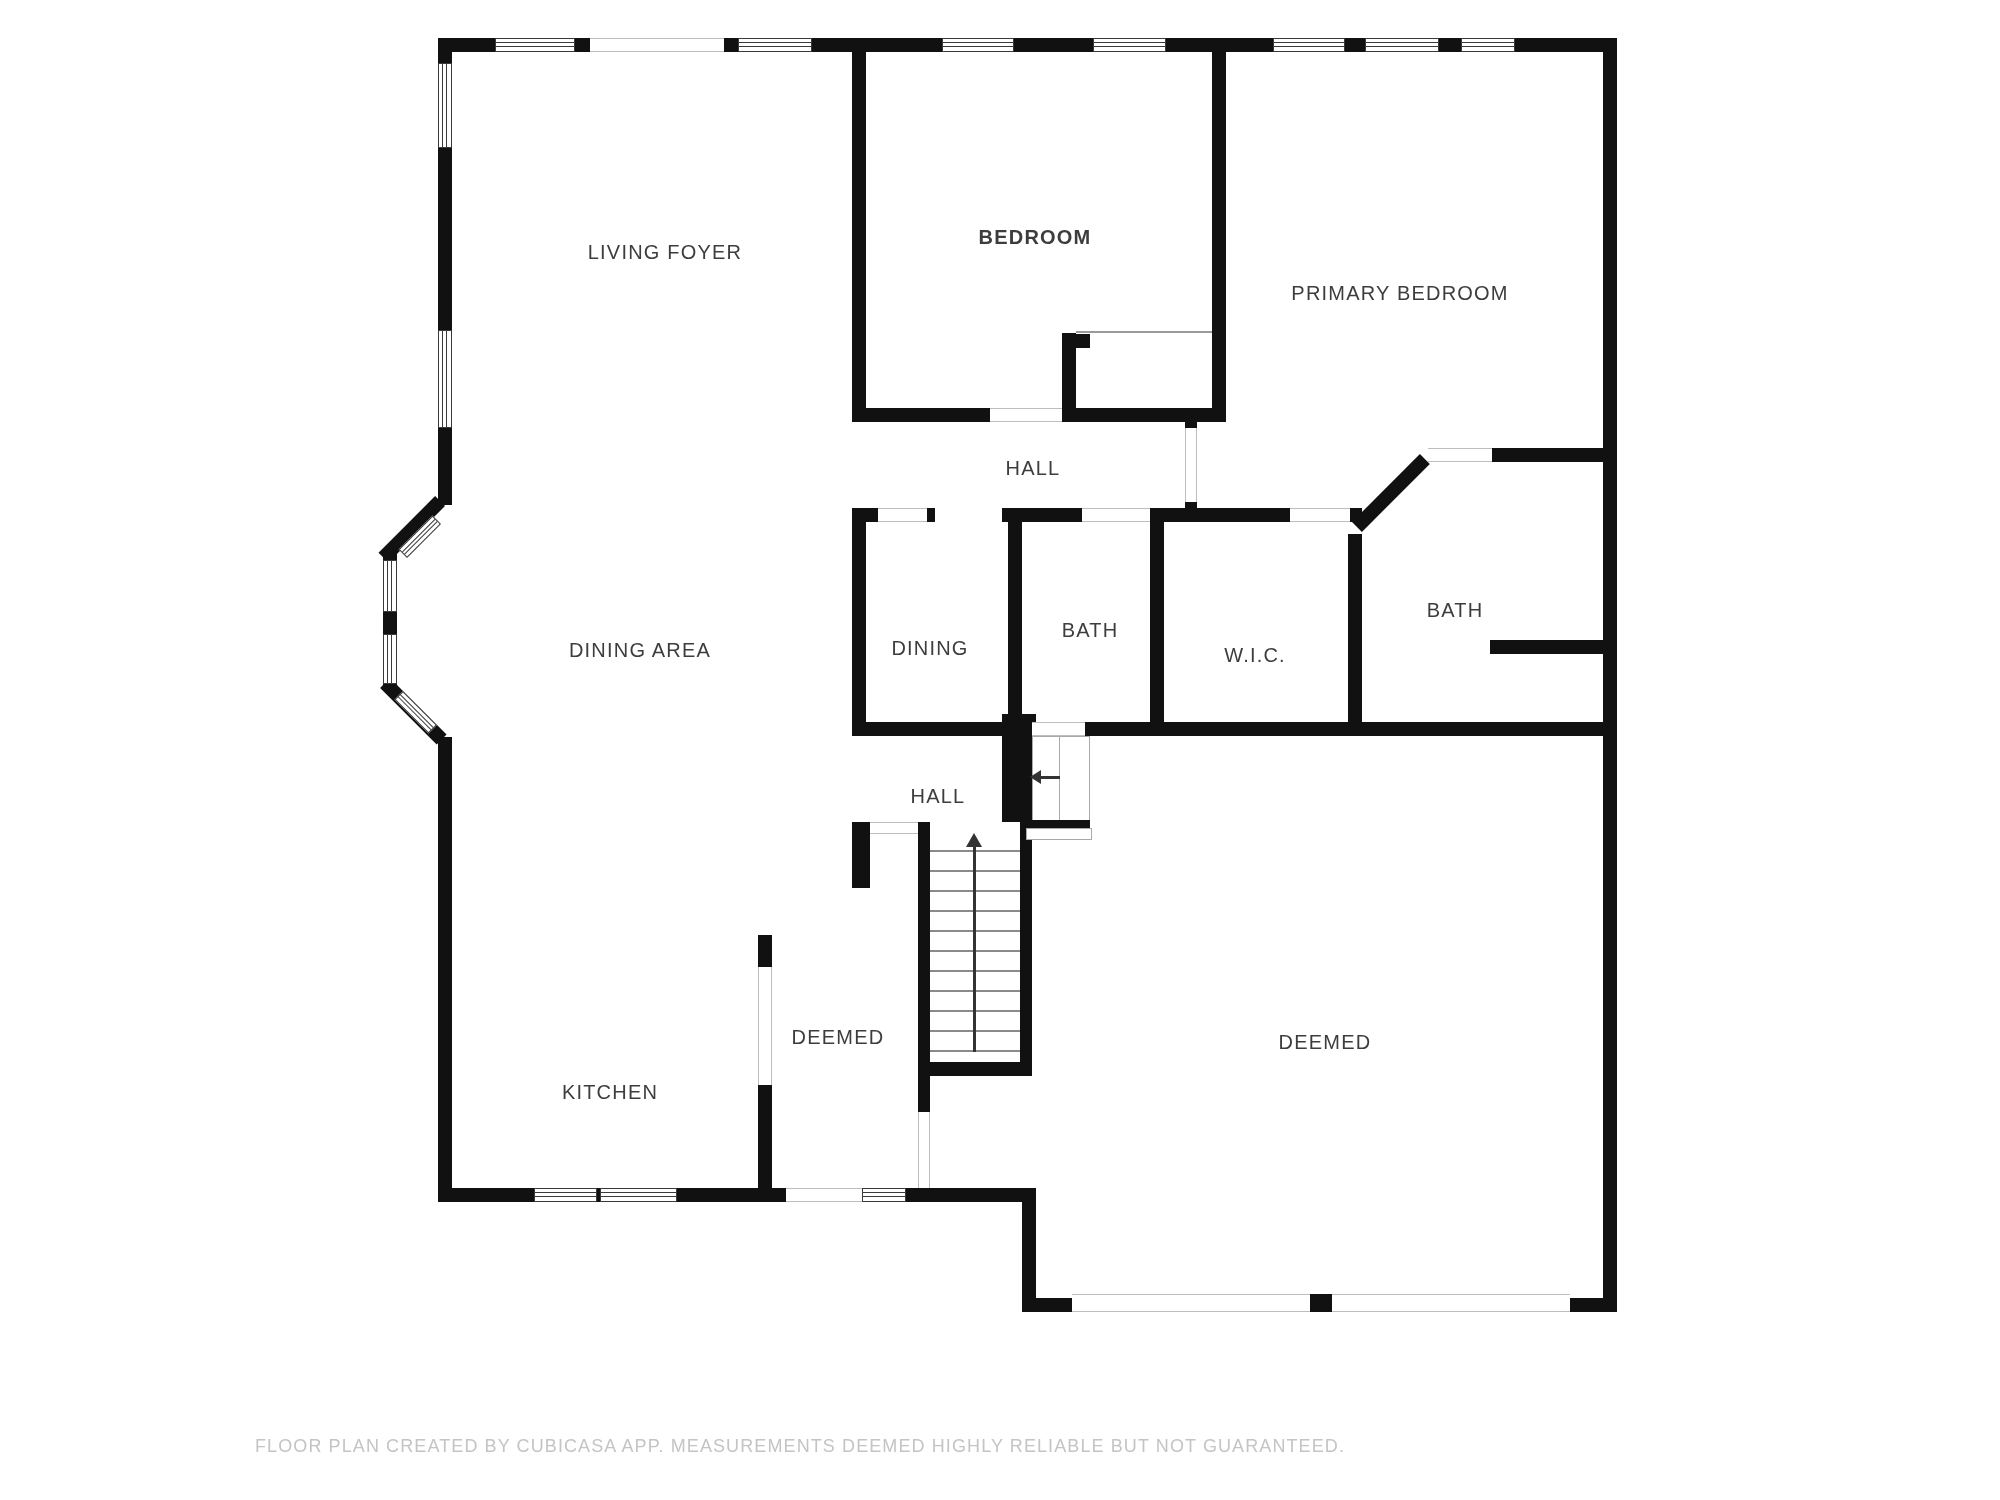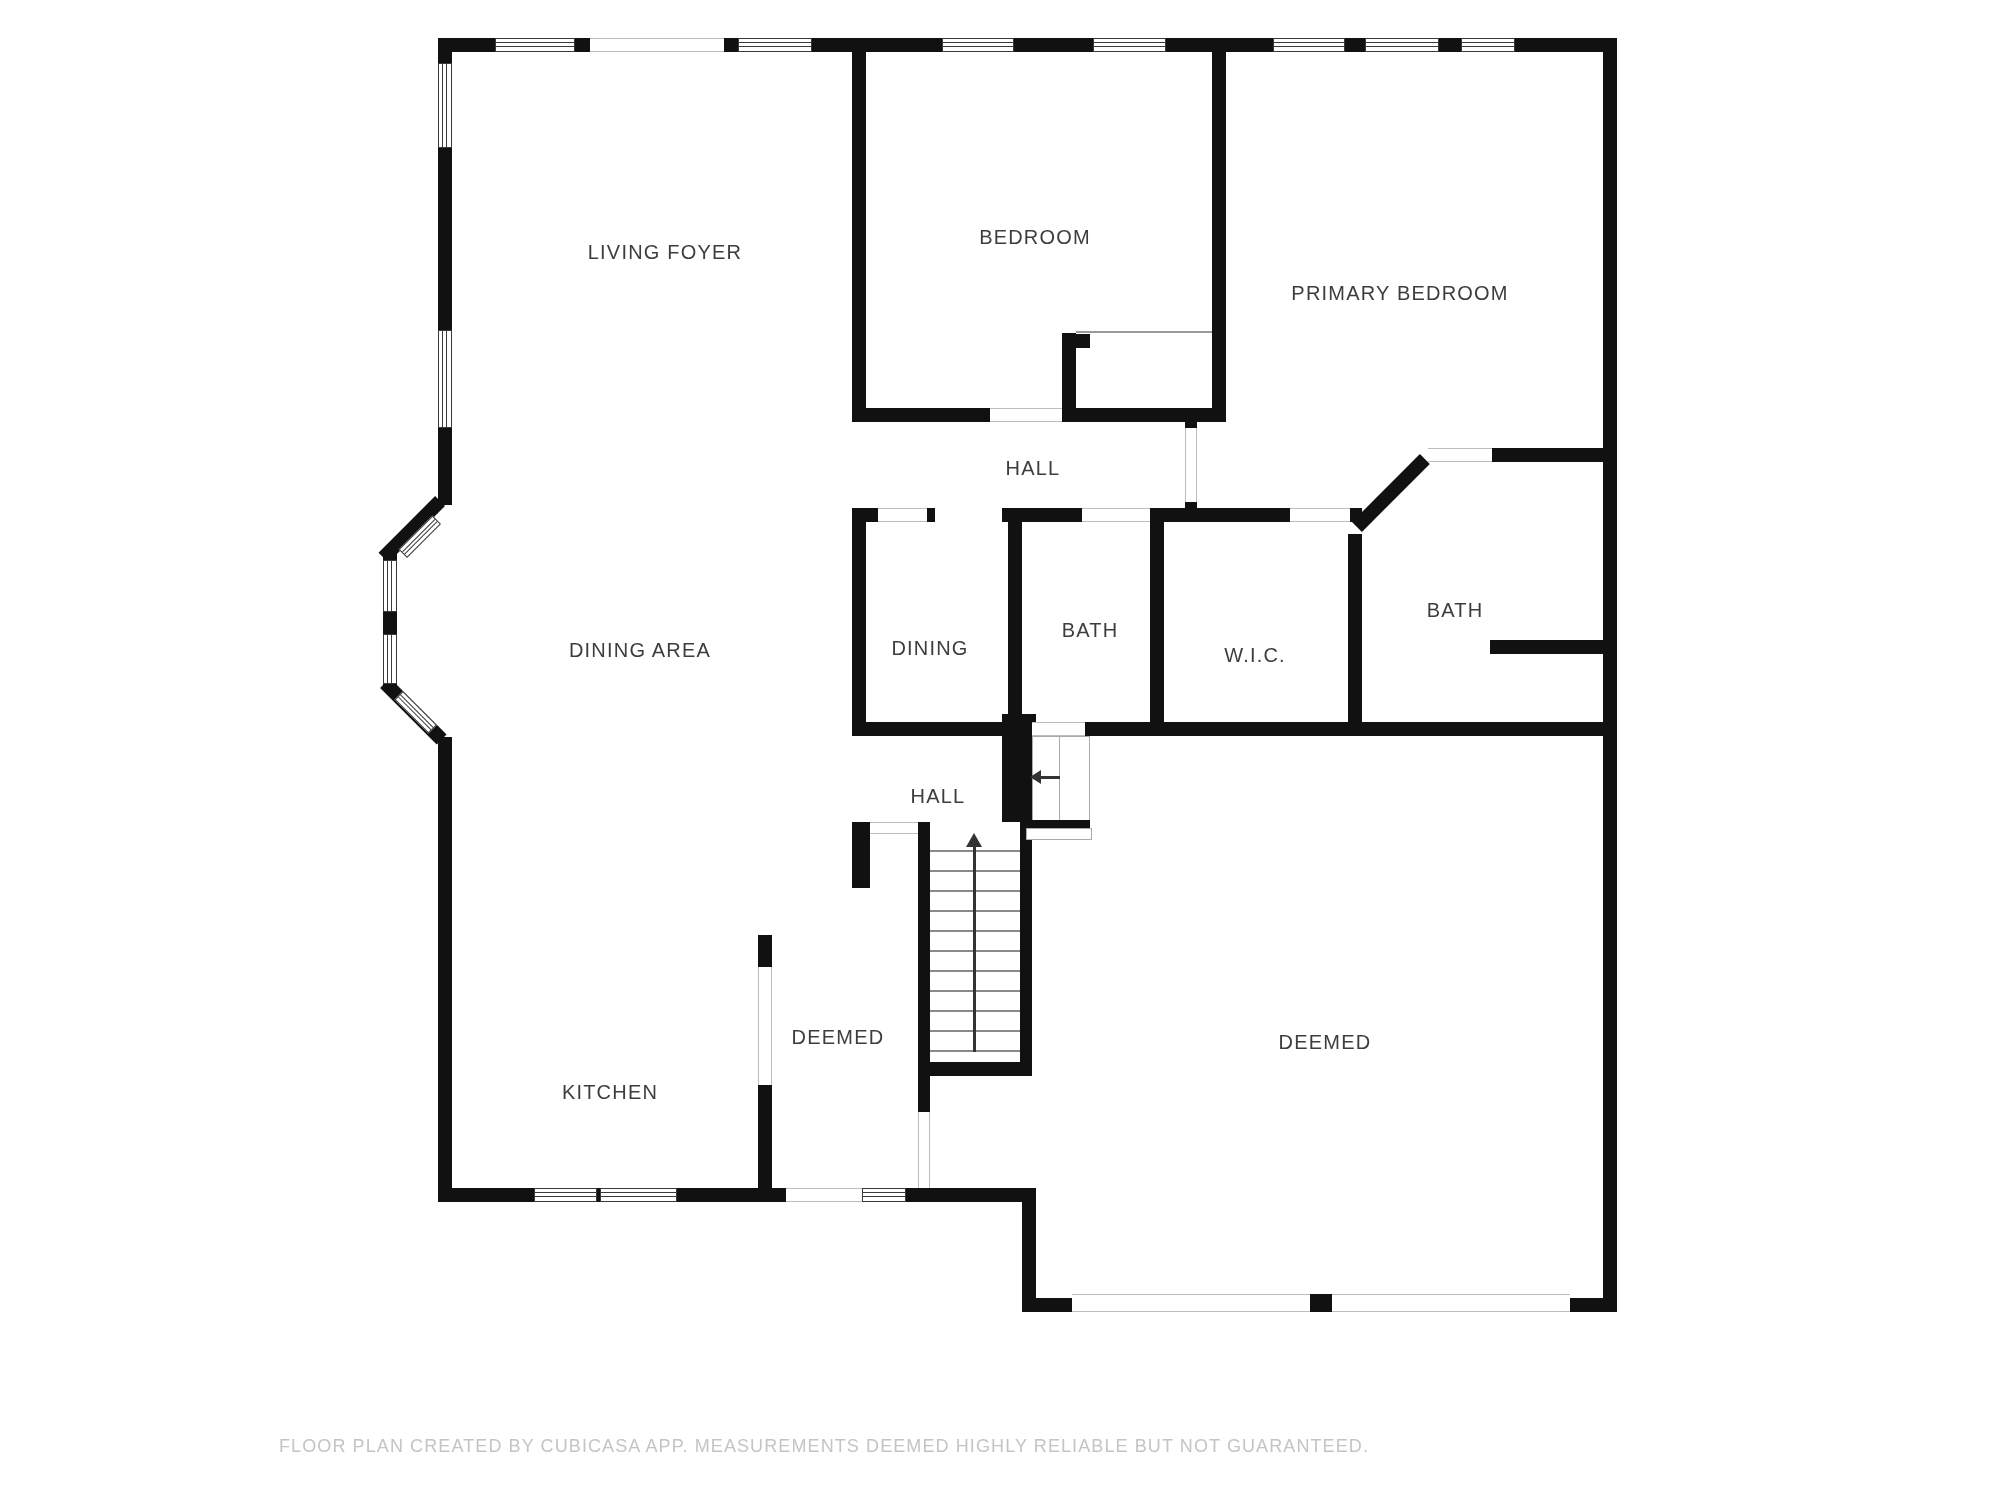--- a/index.html
+++ b/index.html
@@ -14,21 +14,21 @@
   .win.v::before,.win.v::after{content:"";position:absolute;top:0;bottom:0;width:1px;background:#3a3a3a;}
   .win.v::before{left:29%;} .win.v::after{left:60%;}
   .open{position:absolute;background:#fff;box-sizing:border-box;}
   .open.h{border-top:1px solid #bdbdbd;border-bottom:1px solid #bdbdbd;}
   .open.v{border-left:1px solid #bdbdbd;border-right:1px solid #bdbdbd;}
   .lbl{position:absolute;transform:translate(-50%,-50%);color:#3d3d3d;font-size:20px;
        letter-spacing:1.2px;white-space:nowrap;}
   .tread{position:absolute;background:#8a8a8a;height:2px;width:90px;left:930px;}
   .outline{position:absolute;background:#fff;border:1px solid #aaa;box-sizing:border-box;}
   #footer{position:absolute;left:0;top:1436px;width:1600px;text-align:center;color:#c4c4c4;
-          font-size:18px;letter-spacing:1.1px;white-space:nowrap;padding-left:24px;}
+          font-size:18px;letter-spacing:1.1px;white-space:nowrap;}
   .arrow-shaft{position:absolute;background:#333;}
   .tri-up{position:absolute;width:0;height:0;border-left:8px solid transparent;
           border-right:8px solid transparent;border-bottom:14px solid #333;}
   .tri-left{position:absolute;width:0;height:0;border-top:7px solid transparent;
           border-bottom:7px solid transparent;border-right:11px solid #333;}
 </style>
 </head>
 <body>
 
 <div id="plan">
@@ -129,21 +129,21 @@
   <div class="tread" style="top:990px;"></div>
   <div class="tread" style="top:1010px;"></div>
   <div class="tread" style="top:1030px;"></div>
   <div class="tread" style="top:1050px;"></div>
   <div class="arrow-shaft" style="left:973px;top:846px;width:3px;height:206px;"></div>
   <div class="tri-up" style="left:966px;top:833px;"></div>
   <div class="arrow-shaft" style="left:1040px;top:776px;width:20px;height:3px;"></div>
   <div class="tri-left" style="left:1030px;top:770px;"></div>
 
   <div class="lbl" style="left:665px;top:252px;">LIVING FOYER</div>
-  <div class="lbl" style="left:1035px;top:237px;">BEDROOM</div>
+  <div class="lbl" style="left:1035px;top:237px;font-weight:bold;">BEDROOM</div>
   <div class="lbl" style="left:1400px;top:293px;">PRIMARY BEDROOM</div>
   <div class="lbl" style="left:1033px;top:468px;">HALL</div>
   <div class="lbl" style="left:930px;top:648px;">DINING</div>
   <div class="lbl" style="left:1090px;top:630px;">BATH</div>
   <div class="lbl" style="left:1255px;top:655px;">W.I.C.</div>
   <div class="lbl" style="left:1455px;top:610px;">BATH</div>
   <div class="lbl" style="left:640px;top:650px;">DINING AREA</div>
   <div class="lbl" style="left:938px;top:796px;">HALL</div>
   <div class="lbl" style="left:610px;top:1092px;">KITCHEN</div>
   <div class="lbl" style="left:838px;top:1037px;">DEEMED</div>

